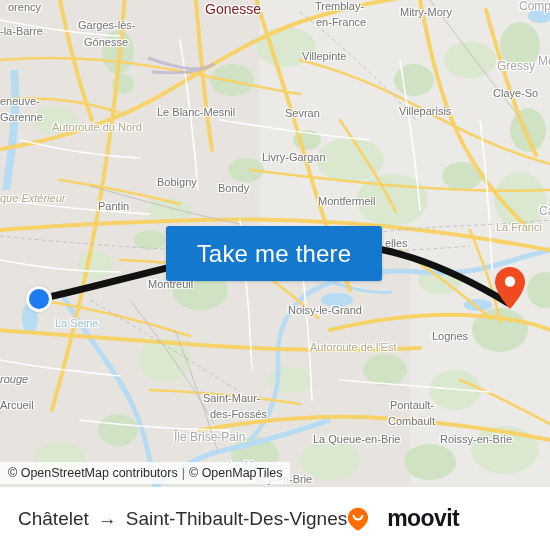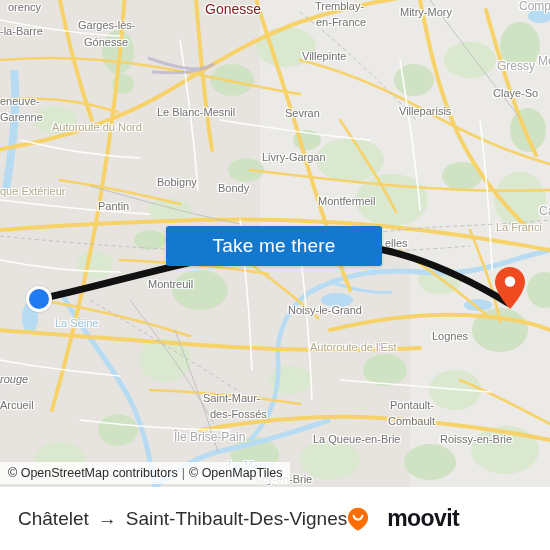--- a/index.html
+++ b/index.html
@@ -63,27 +63,27 @@
   #end-marker {
     position: absolute;
     left: 494px; top: 266px;
     width: 32px; height: 44px;
   }
 
   
   #take-me-there {
     position: absolute;
     left: 166px; top: 226px;
-    width: 216px; height: 40px;
+    width: 216px; height: 55px;
     background: #1578cf;
     border: none;
     border-radius: 3px;
     color: #ffffff;
     font-family: "Liberation Sans", sans-serif;
-    font-size: 19px;
+    font-size: 24px;
     letter-spacing: .2px;
     cursor: pointer;
     box-shadow: 0 1px 3px rgba(0,0,0,.18);
   }
 
   
   #attribution {
     position: absolute;
     left: 0; top: 462px;
     height: 22px;
@@ -274,21 +274,21 @@
         <div class="lbl city" style="left: 0px; top: 112px;">Garenne</div>
         <div class="lbl city" style="left: 157px; top: 107px;">Le Blanc-Mesnil</div>
         <div class="lbl city" style="left: 285px; top: 108px;">Sevran</div>
         <div class="lbl city" style="left: 399px; top: 106px;">Villeparisis</div>
         <div class="lbl city" style="left: 493px; top: 88px;">Claye-So</div>
         <div class="lbl road" style="left: 52px; top: 122px;">Autoroute du Nord</div>
         <div class="lbl city" style="left: 262px; top: 152px;">Livry-Gargan</div>
         <div class="lbl city" style="left: 157px; top: 177px;">Bobigny</div>
         <div class="lbl city" style="left: 218px; top: 183px;">Bondy</div>
         <div class="lbl city" style="left: 318px; top: 196px;">Montfermeil</div>
-        <div class="lbl road" style="left: 0px; top: 186px;">que Extérieur</div>
+        <div class="lbl road" style="left: 0px; top: 193px; font-style: italic;">que Extérieur</div>
         <div class="lbl city" style="left: 98px; top: 201px;">Pantin</div>
         <div class="lbl small" style="left: 539px; top: 205px;">Ca</div>
         <div class="lbl city" style="left: 385px; top: 238px;">elles</div>
         <div class="lbl road" style="left: 496px; top: 222px;">La Franci</div>
         <div class="lbl city" style="left: 148px; top: 279px;">Montreuil</div>
         <div class="lbl city" style="left: 288px; top: 305px;">Noisy-le-Grand</div>
         <div class="lbl water" style="left: 55px; top: 318px;">La Seine</div>
         <div class="lbl city" style="left: 432px; top: 331px;">Lognes</div>
         <div class="lbl road" style="left: 310px; top: 342px;">Autoroute de l'Est</div>
         <div class="lbl city" style="left: 0px; top: 374px; font-style: italic;">rouge</div>

